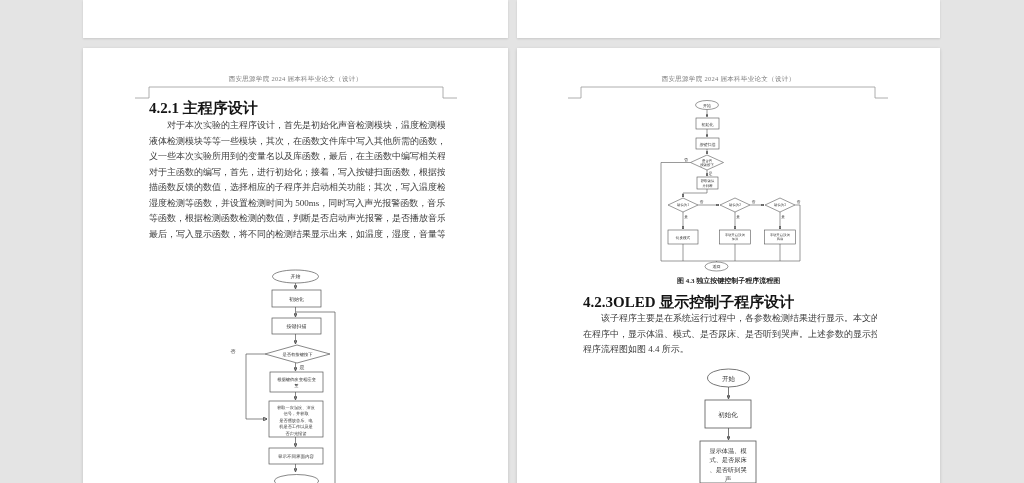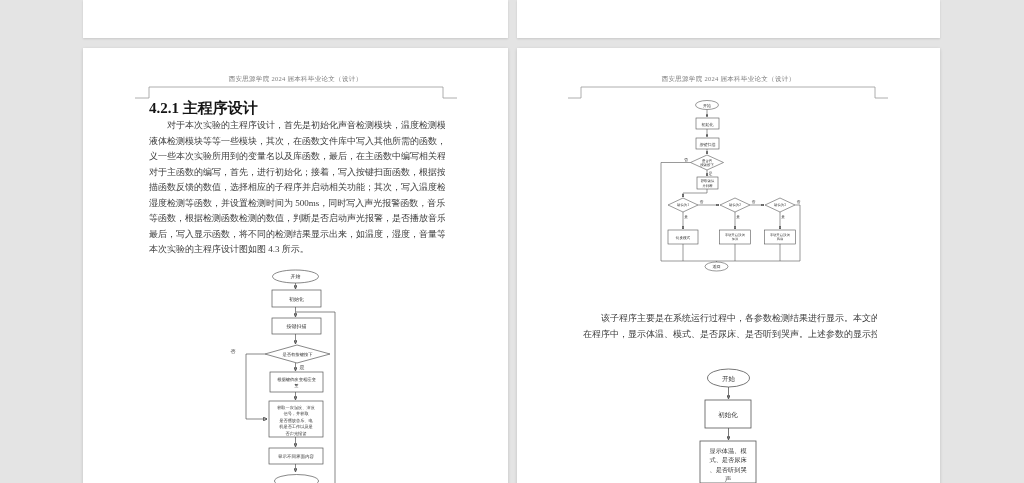--- a/index.html
+++ b/index.html
@@ -50,21 +50,20 @@
 
   <div class="body-text">
       <div class="pline">对于本次实验的主程序设计，首先是初始化声音检测模块，温度检测模块，</div>
       <div class="pline">液体检测模块等等一些模块，其次，在函数文件库中写入其他所需的函数，并定</div>
       <div class="pline">义一些本次实验所用到的变量名以及库函数，最后，在主函数中编写相关程序。</div>
       <div class="pline">对于主函数的编写，首先，进行初始化；接着，写入按键扫面函数，根据按键扫</div>
       <div class="pline">描函数反馈的数值，选择相应的子程序并启动相关功能；其次，写入温度检测，</div>
       <div class="pline">湿度检测等函数，并设置检测时间为 500ms，同时写入声光报警函数，音乐播放</div>
       <div class="pline">等函数，根据检测函数检测的数值，判断是否启动声光报警，是否播放音乐等等；</div>
       <div class="pline">最后，写入显示函数，将不同的检测结果显示出来，如温度，湿度，音量等等。</div>
-      <div class="pline">本次实验的主程序设计图如图 4.3 所示。</div>
     </div>
 
   <svg class="flow" style="left:142px;top:216px;" width="122" height="219" viewBox="0 0 122 219">
     <defs>
       <marker id="ahL" markerWidth="4" markerHeight="3.4" refX="3.6" refY="1.7" orient="auto" markerUnits="userSpaceOnUse">
         <path d="M0,0 L4,1.7 L0,3.4 Z" fill="#555" stroke="none"></path>
       </marker>
     </defs>
     <g stroke-width="0.7">
 
@@ -174,25 +173,28 @@
       <text x="128" y="119.5" font-size="3.6">是</text>
       <text x="28" y="140.8" font-size="3.6">切换模式</text>
       <text x="80" y="138" font-size="3.2">手动开启(关闭</text>
       <text x="80" y="142.4" font-size="3.2">加湿</text>
       <text x="125" y="138" font-size="3.2">手动开启(关闭</text>
       <text x="125" y="142.4" font-size="3.2">风扇</text>
       <text x="61.5" y="170.2" font-size="4">返回</text>
     </g>
   </svg>
 
-
+  <div class="caption">图 4.3 独立按键控制子程序流程图</div>
+
+  <div class="h2">4.2.3OLED 显示控制子程序设计</div>
 
   <div class="body-text">
       <div class="pline">该子程序主要是在系统运行过程中，各参数检测结果进行显示。本文的显示</div>
       <div class="pline">在程序中，显示体温、模式、是否尿床、是否听到哭声。上述参数的显示控制此</div>
+      <div class="pline">程序流程图如图 4.4 所示。</div>
     </div>
 
   <svg class="flow" style="left:178px;top:320px;" width="70" height="115" viewBox="0 0 70 115">
     <defs>
       <marker id="ahR2" markerWidth="4" markerHeight="3.4" refX="3.6" refY="1.7" orient="auto" markerUnits="userSpaceOnUse">
         <path d="M0,0 L4,1.7 L0,3.4 Z" fill="#555" stroke="none"></path>
       </marker>
     </defs>
     <g stroke-width="0.8">
       <line x1="33.5" y1="19" x2="33.5" y2="30.5" marker-end="url(#ahR2)"></line>

